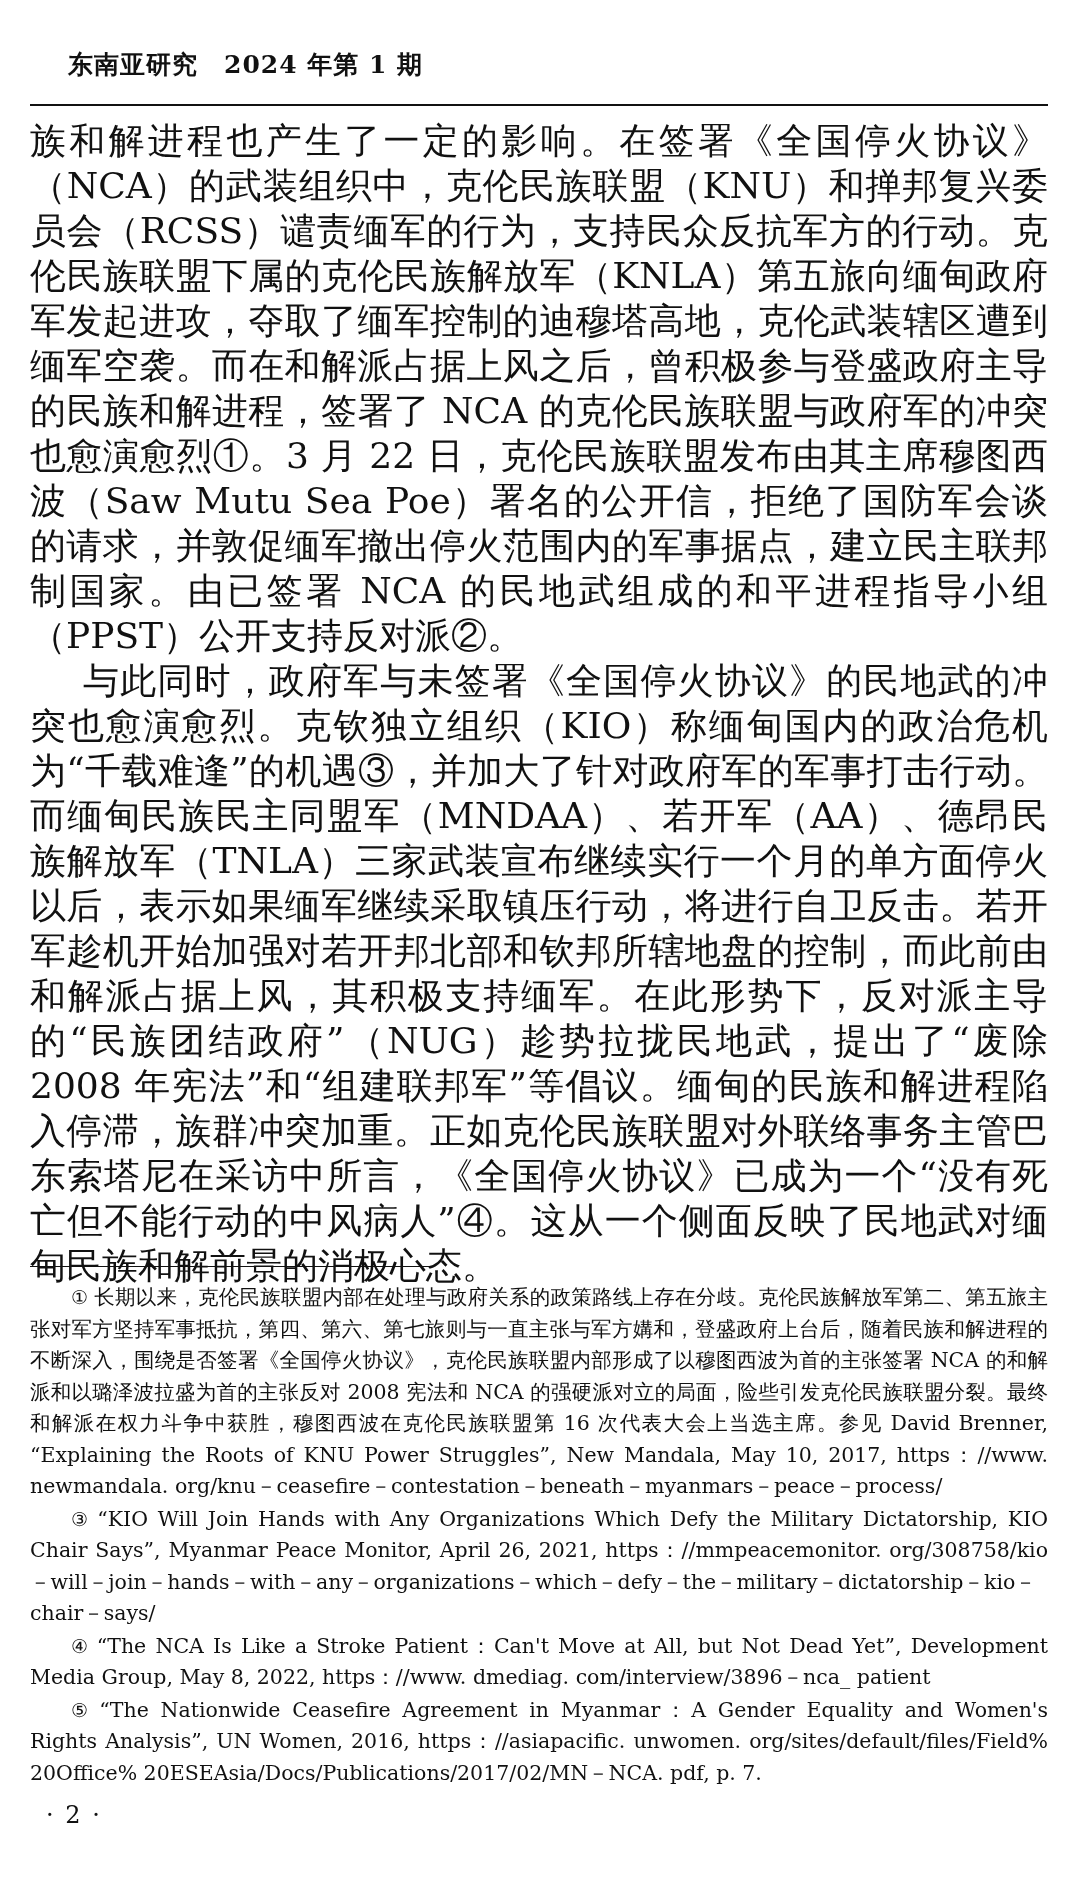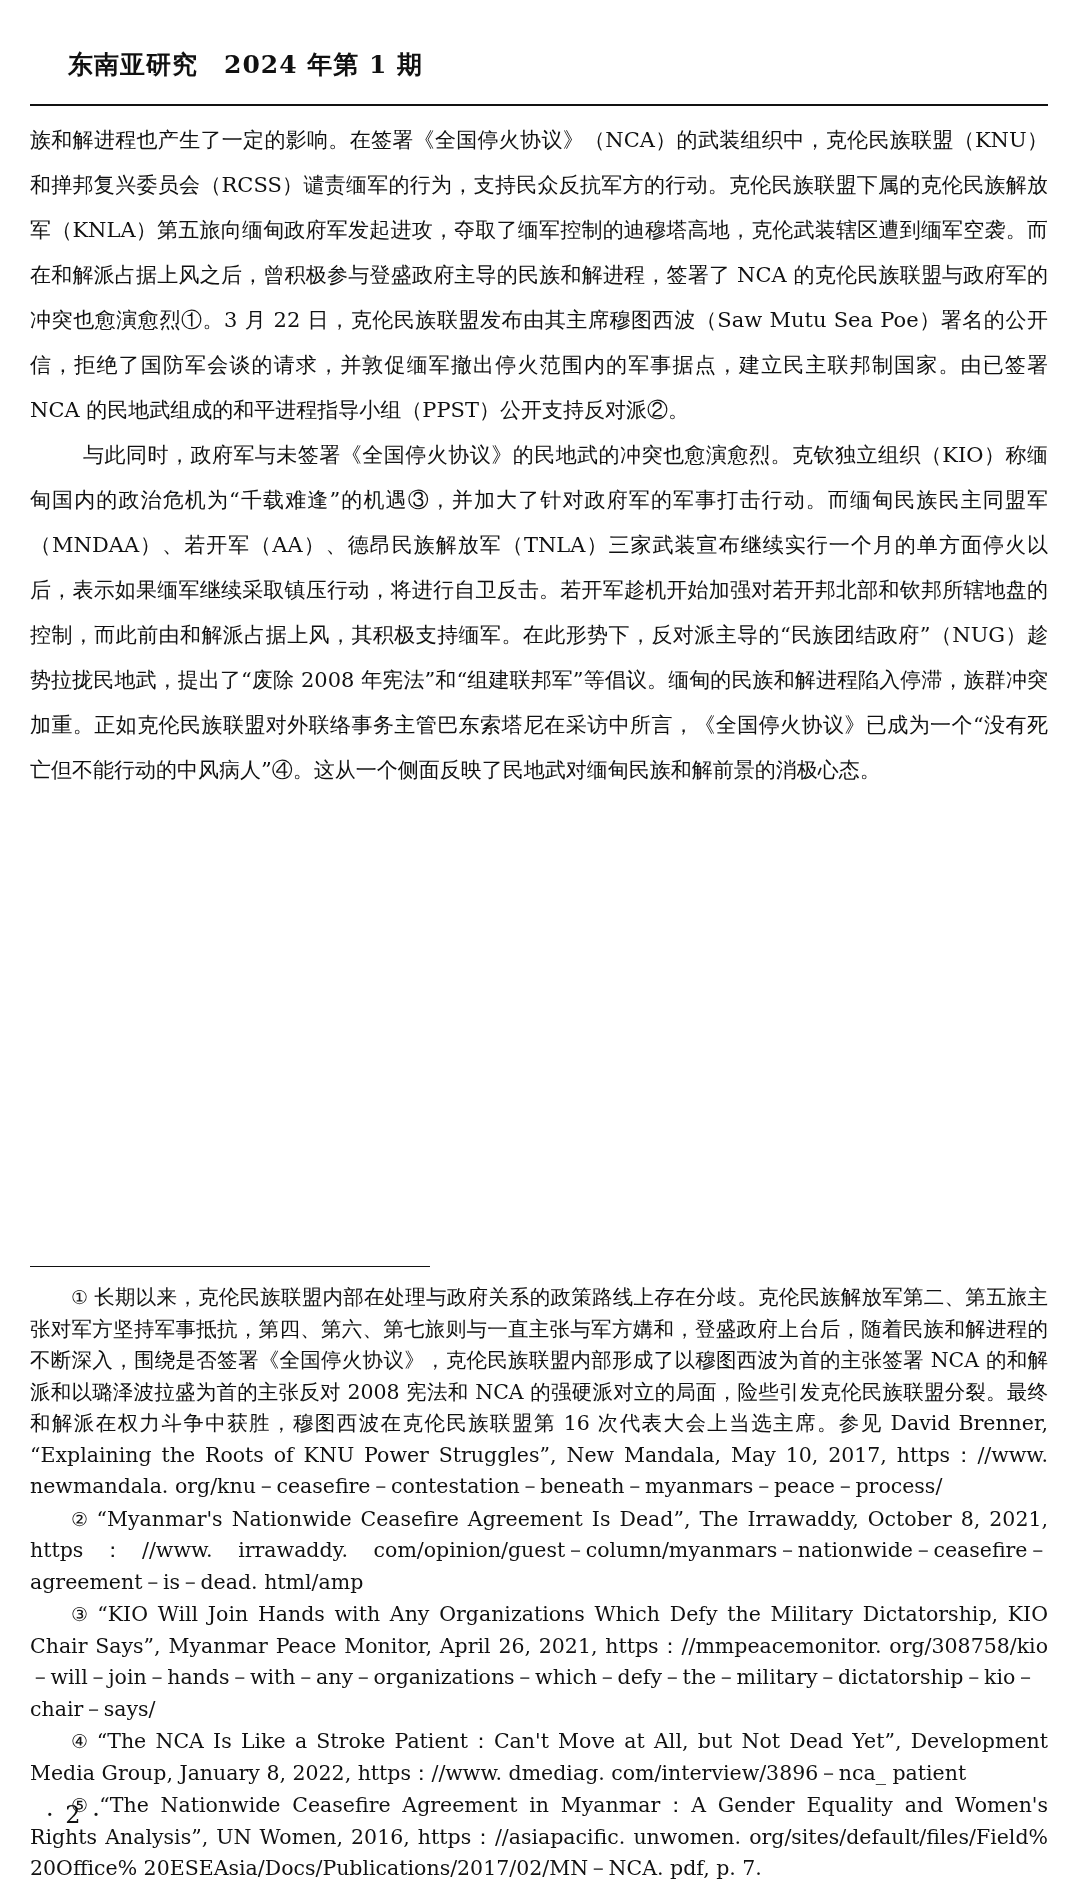--- a/index.html
+++ b/index.html
@@ -43,21 +43,21 @@
     border-top: 2.5px solid #111;
   }
   .body-area {
     position: absolute;
     top: 118px;
     left: 30px;
     width: 1018px;
   }
   p.body-par {
     margin: 0;
-    font-size: 21px;
+    font-size: 36px;
     line-height: 45px;
     text-align: justify;
     text-justify: inter-character;
     font-family: "DejaVu Serif", "Liberation Serif", serif;
     letter-spacing: 0px;
   }
   p.indent {
     text-indent: 53px;
   }
   .footnote-rule {
@@ -108,21 +108,20 @@
 
   <div class="body-area">
     <p class="body-par">族和解进程也产生了一定的影响。在签署《全国停火协议》（NCA）的武装组织中，克伦民族联盟（KNU）和掸邦复兴委员会（RCSS）谴责缅军的行为，支持民众反抗军方的行动。克伦民族联盟下属的克伦民族解放军（KNLA）第五旅向缅甸政府军发起进攻，夺取了缅军控制的迪穆塔高地，克伦武装辖区遭到缅军空袭。而在和解派占据上风之后，曾积极参与登盛政府主导的民族和解进程，签署了 NCA 的克伦民族联盟与政府军的冲突也愈演愈烈①。3 月 22 日，克伦民族联盟发布由其主席穆图西波（Saw Mutu Sea Poe）署名的公开信，拒绝了国防军会谈的请求，并敦促缅军撤出停火范围内的军事据点，建立民主联邦制国家。由已签署 NCA 的民地武组成的和平进程指导小组（PPST）公开支持反对派②。</p>
     <p class="body-par indent">与此同时，政府军与未签署《全国停火协议》的民地武的冲突也愈演愈烈。克钦独立组织（KIO）称缅甸国内的政治危机为“千载难逢”的机遇③，并加大了针对政府军的军事打击行动。而缅甸民族民主同盟军（MNDAA）、若开军（AA）、德昂民族解放军（TNLA）三家武装宣布继续实行一个月的单方面停火以后，表示如果缅军继续采取镇压行动，将进行自卫反击。若开军趁机开始加强对若开邦北部和钦邦所辖地盘的控制，而此前由和解派占据上风，其积极支持缅军。在此形势下，反对派主导的“民族团结政府”（NUG）趁势拉拢民地武，提出了“废除 2008 年宪法”和“组建联邦军”等倡议。缅甸的民族和解进程陷入停滞，族群冲突加重。正如克伦民族联盟对外联络事务主管巴东索塔尼在采访中所言，《全国停火协议》已成为一个“没有死亡但不能行动的中风病人”④。这从一个侧面反映了民地武对缅甸民族和解前景的消极心态。</p>
   </div>
 
   <div class="footnote-rule"></div>
 
   <div class="footnotes">
     <p class="fn ind"><span class="fn-mark">①</span><span>长期以来，克伦民族联盟内部在处理与政府关系的政策路线上存在分歧。克伦民族解放军第二、第五旅主张对军方坚持军事抵抗，第四、第六、第七旅则与一直主张与军方媾和，登盛政府上台后，随着民族和解进程的不断深入，围绕是否签署《全国停火协议》，克伦民族联盟内部形成了以穆图西波为首的主张签署 NCA 的和解派和以璐泽波拉盛为首的主张反对 2008 宪法和 NCA 的强硬派对立的局面，险些引发克伦民族联盟分裂。最终和解派在权力斗争中获胜，穆图西波在克伦民族联盟第 16 次代表大会上当选主席。参见 David Brenner, “Explaining the Roots of KNU Power Struggles”, New Mandala, May 10, 2017, https：//www. newmandala. org/knu－ceasefire－contestation－beneath－myanmars－peace－process/</span></p>
-    <p class="fn ind"><span class="fn-mark">②</span><span>“Myanmar's Nationwide Ceasefire Agreement Is Dead”, The Irrawaddy, October 8, 2021, https：//www. irrawaddy. com/opinion/guest－column/myanmars－nationwide－ceasefire－agreement－is－dead. html/amp</span></p>
     <p class="fn ind"><span class="fn-mark">③</span><span>“KIO Will Join Hands with Any Organizations Which Defy the Military Dictatorship, KIO Chair Says”, Myanmar Peace Monitor, April 26, 2021, https：//mmpeacemonitor. org/308758/kio－will－join－hands－with－any－organizations－which－defy－the－military－dictatorship－kio－chair－says/</span></p>
-    <p class="fn ind"><span class="fn-mark">④</span><span>“The NCA Is Like a Stroke Patient：Can't Move at All, but Not Dead Yet”, Development Media Group, January 8, 2022, https：//www. dmediag. com/interview/3896－nca_ patient</span></p>
+    <p class="fn ind"><span class="fn-mark">④</span><span>“The NCA Is Like a Stroke Patient：Can't Move at All, but Not Dead Yet”, Development Media Group, May 8, 2022, https：//www. dmediag. com/interview/3896－nca_ patient</span></p>
     <p class="fn ind"><span class="fn-mark">⑤</span><span>“The Nationwide Ceasefire Agreement in Myanmar：A Gender Equality and Women's Rights Analysis”, UN Women, 2016, https：//asiapacific. unwomen. org/sites/default/files/Field% 20Office% 20ESEAsia/Docs/Publications/2017/02/MN－NCA. pdf, p. 7.</span></p>
   </div>
 
   <div class="pagenum">· 2 ·</div>
 
 </div>
 
 </body></html>

